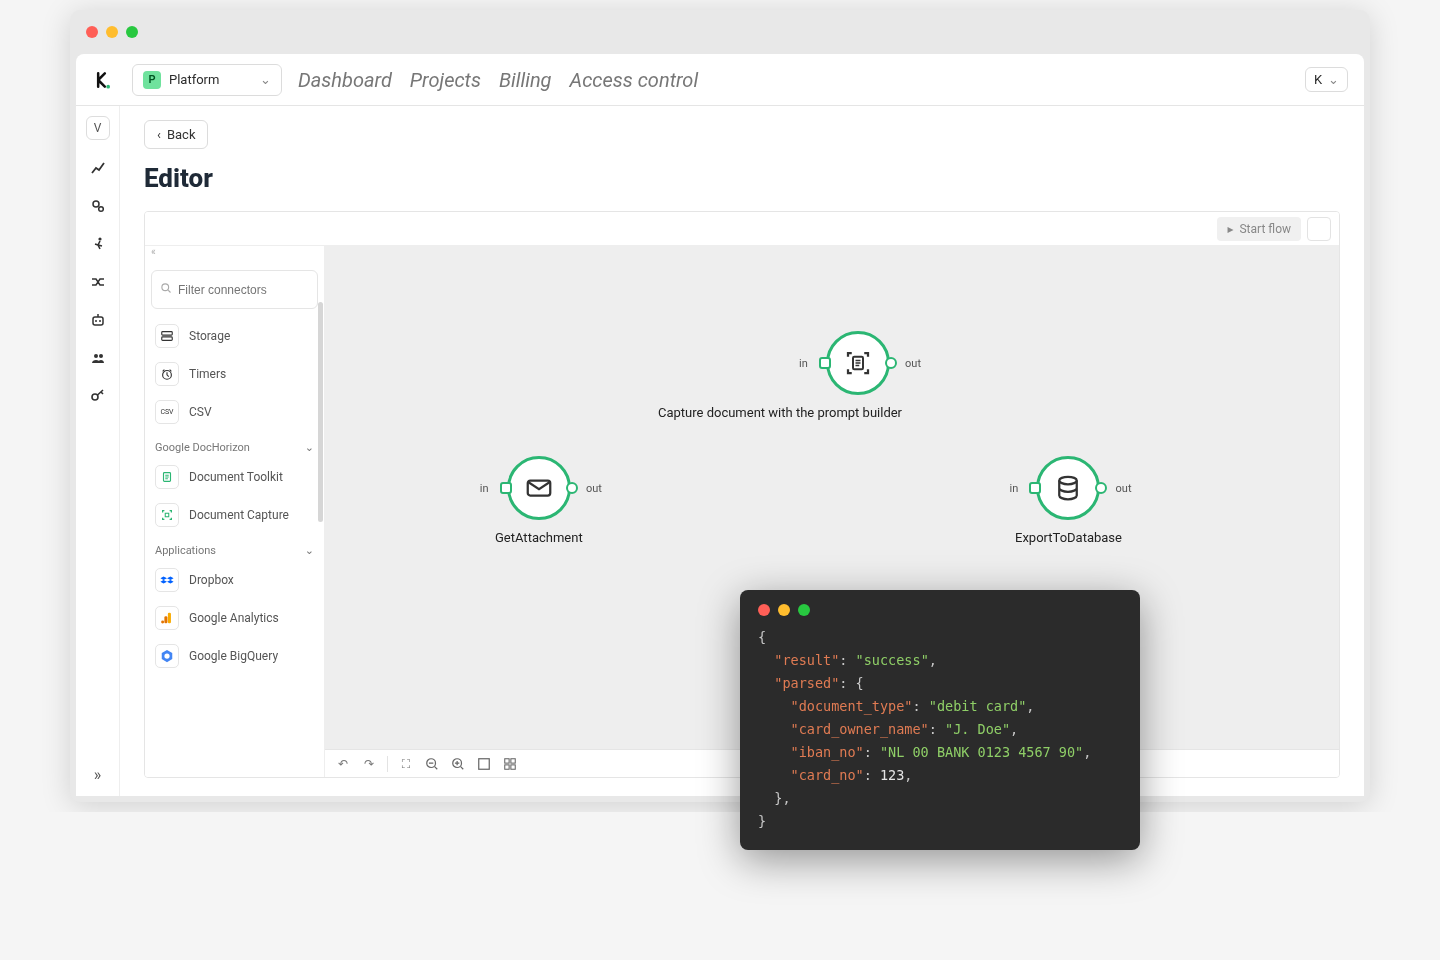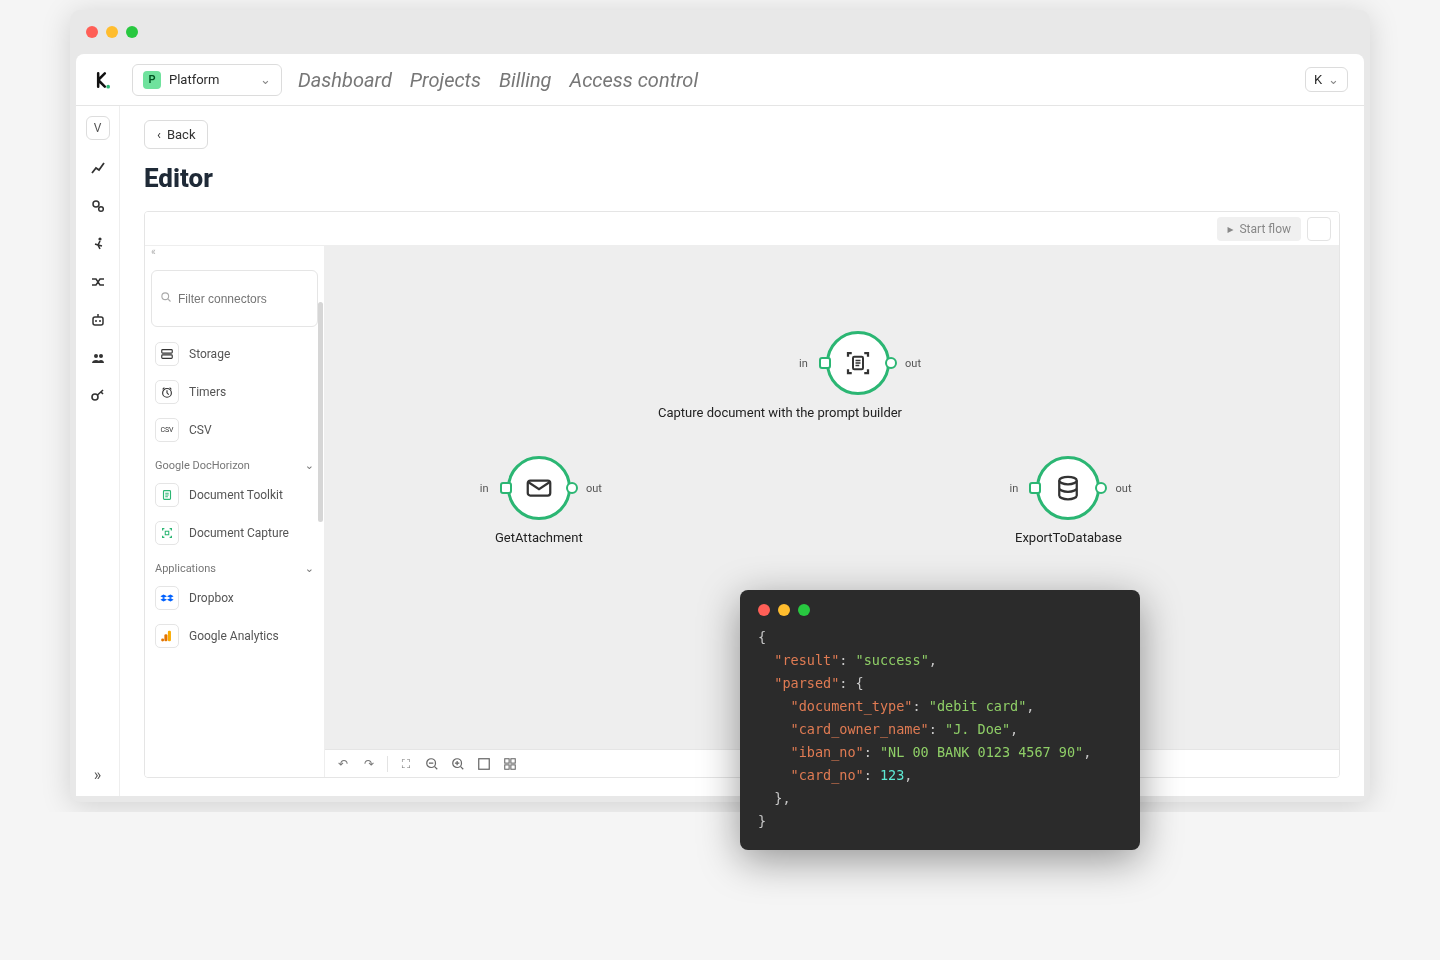--- a/index.html
+++ b/index.html
@@ -50,21 +50,21 @@
 
 .editor-wrap { margin: 8px 24px 18px 24px; border: 1px solid #e5e5e5; border-radius: 4px; flex: 1; display: flex; flex-direction: column; overflow: hidden; background: #fafafa; }
 .editor-toolbar { height: 34px; display: flex; align-items: center; justify-content: flex-end; padding: 0 8px; gap: 6px; border-bottom: 1px solid #eee; background: #fff; }
 .start-flow-btn { display: flex; align-items: center; gap: 6px; background: #f0f0f0; color: #888; border-radius: 4px; padding: 5px 10px; font-size: 12px; cursor: pointer; }
 .square-btn { width: 24px; height: 24px; border: 1px solid #e3e3e3; border-radius: 4px; background: #fff; }
 
 .editor-body { flex: 1; display: flex; position: relative; }
 
 .connector-panel { width: 180px; background: #fff; border-right: 1px solid #eee; display: flex; flex-direction: column; font-size: 12px; color: #555; position: relative; }
 .panel-collapse-hint { height: 18px; padding-left: 6px; color: #aaa; font-size: 10px; }
-.filter-box { margin: 6px; border: 1px solid #e5e5e5; border-radius: 6px; display: flex; align-items: center; padding: 20px 8px; gap: 6px; color: #999; }
+.filter-box { margin: 6px; border: 1px solid #e5e5e5; border-radius: 6px; display: flex; align-items: center; padding: 11px 8px; gap: 6px; color: #999; }
 .filter-box input { border: none; outline: none; font-size: 12px; flex: 1; background: transparent; }
 .conn-list { overflow-y: auto; flex: 1; padding: 2px 6px 10px 6px; }
 .conn-item { display: flex; align-items: center; gap: 10px; padding: 7px 4px; cursor: pointer; border-radius: 4px; }
 .conn-icon { width: 24px; height: 24px; border: 1px solid #e5e5e5; border-radius: 5px; display: flex; align-items: center; justify-content: center; background: #fff; font-size: 12px; }
 .conn-section { display: flex; justify-content: space-between; align-items: center; padding: 10px 4px 4px 4px; font-size: 11px; color: #777; }
 .panel-scroll-thumb { position: absolute; right: 1px; top: 56px; width: 5px; height: 220px; background: #d6d6d6; border-radius: 3px; }
 
 .canvas-area { flex: 1; position: relative; background: #eeeeee; }
 .canvas-scroll-h { position: absolute; bottom: 34px; left: 50%; transform: translateX(-50%); width: 180px; height: 8px; background: #cfcfcf; border-radius: 4px; }
 .canvas-footer { position: absolute; bottom: 0; left: 0; right: 0; height: 28px; background: #fff; border-top: 1px solid #e5e5e5; display: flex; align-items: center; gap: 6px; padding: 0 8px; }
@@ -89,21 +89,21 @@
 
 
 .code-overlay {
   position: fixed; left: calc(50% + 220px); top: 590px; transform: translateX(-50%);
   width: 400px; background: #2b2b2b; border-radius: 8px; padding: 14px 18px 18px 18px;
   box-shadow: 0 10px 40px rgba(0,0,0,0.4); color: #ddd; font-family: "SFMono-Regular", Consolas, monospace; font-size: 13.5px; line-height: 1.7;
 }
 .code-titlebar { display: flex; gap: 8px; margin-bottom: 10px; }
 .code-overlay .k-key { color: #e07b53; }
 .code-overlay .k-str { color: #8fcf67; }
-.code-overlay .k-num { color: #5eead4; }
+.code-overlay .k-num { color: #e5e5e5; }
 .code-overlay .k-pun { color: #c8c8c8; }
 .code-line { white-space: pre; }
 </style>
 </head>
 <body>
 
 <div class="window-frame">
   <div class="window-titlebar">
     <div class="traffic-dot traffic-red"></div>
     <div class="traffic-dot traffic-yellow"></div>
@@ -278,20 +278,29 @@
                 </div>
                 <div class="conn-item">
                   <div class="conn-icon">
                       <svg width="14" height="14" viewBox="0 0 16 16">
                         <rect x="9" y="2" width="3.5" height="12" rx="1.5" fill="#f9ab00"></rect>
                         <rect x="5" y="6" width="3.5" height="8" rx="1.5" fill="#e37400"></rect>
                         <circle cx="3" cy="12.5" r="1.7" fill="#e37400"></circle>
                       </svg>
                     </div>
                   <span>Google Analytics</span>
+                </div>
+                <div class="conn-item">
+                  <div class="conn-icon">
+                      <svg width="14" height="14" viewBox="0 0 16 16">
+                        <polygon points="8,1 14,4.5 14,11.5 8,15 2,11.5 2,4.5" fill="#4285f4"></polygon>
+                        <circle cx="8" cy="8" r="3" fill="#fff"></circle>
+                      </svg>
+                    </div>
+                  <span>Google BigQuery</span>
                 </div>
               </div>
               <div class="panel-scroll-thumb"></div>
             </div>
 
             <div class="canvas-area">
               <svg class="flow-svg">
                 <path d="M 260 245 L 330 245 Q 350 245 350 225 L 350 140 Q 350 120 370 120 L 438 120" stroke="#2bb673" stroke-width="2.5" fill="none"></path>
                 <path d="M 512 120 L 580 120 Q 600 120 600 140 L 600 225 Q 600 245 620 245 L 690 245" stroke="#2bb673" stroke-width="2.5" fill="none"></path>
               </svg>

